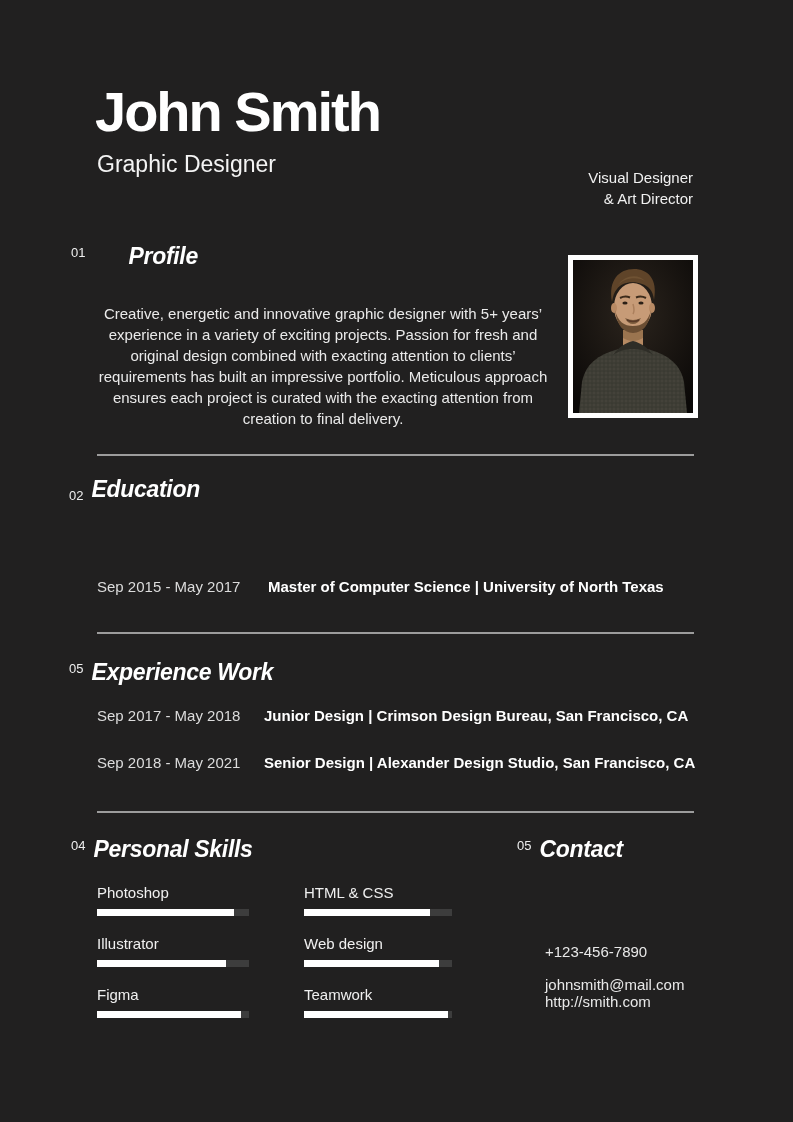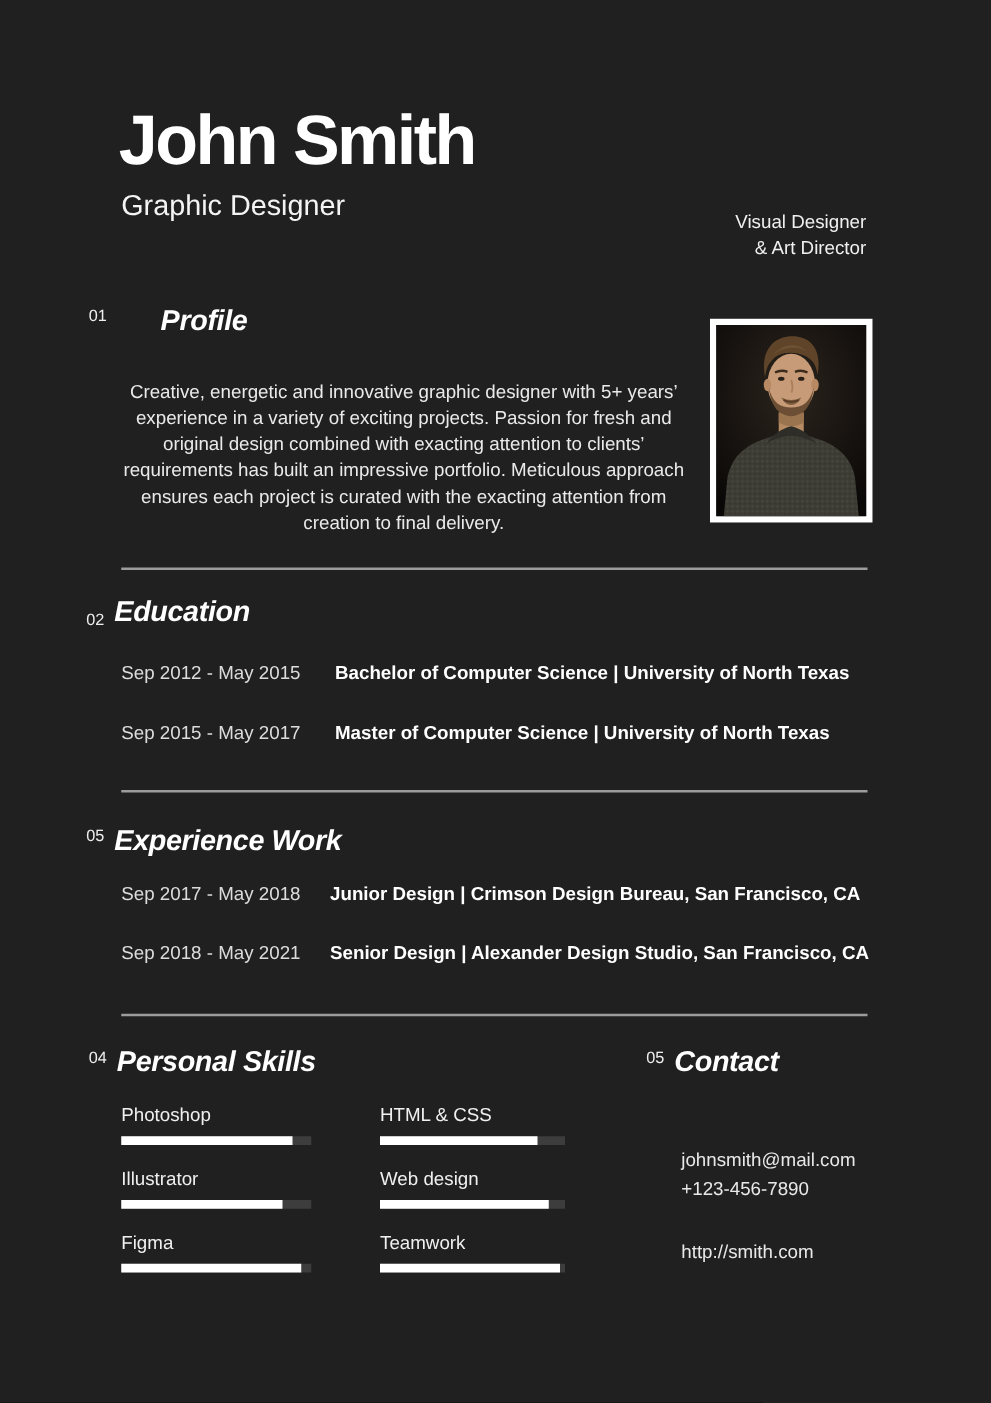--- a/index.html
+++ b/index.html
@@ -129,24 +129,20 @@
       <path d="M44 26 C50 18 64 16 72 21 C66 14 52 14 44 26 Z" fill="#6f5233"></path>
     </svg>
   </figure>
 
   <div class="divider" style="top:454px;"></div>
 
   <div class="sec-head" style="left:69px; top:477px;align-items:flex-end;">
     <span class="sec-num">02</span>
     <h2 class="sec-title">Education</h2>
   </div>
-  <div class="row edu" style="top:530px;">
-    <span class="dates">Sep 2012 - May 2015</span>
-    <span class="detail">Bachelor of Computer Science | University of North Texas</span>
-  </div>
   <div class="row edu" style="top:578px;">
     <span class="dates">Sep 2015 - May 2017</span>
     <span class="detail">Master of Computer Science | University of North Texas</span>
   </div>
 
   <div class="divider" style="top:632px;"></div>
 
   <div class="sec-head" style="left:69px; top:660px;">
     <span class="sec-num">05</span>
     <h2 class="sec-title">Experience Work</h2>
@@ -207,16 +203,16 @@
           <div class="skill-bar-fill" style="width: 97%;"></div>
         </div>
     </div>
   </div>
 
   <div class="sec-head" style="left:517px; top:837px;">
     <span class="sec-num">05</span>
     <h2 class="sec-title">Contact</h2>
   </div>
   <div class="contact-item" style="top:895px;margin-top:48px;">+123-456-7890</div>
-  <div class="contact-item" style="top:920px;text-align:center;">johnsmith@mail.com</div>
+  <div class="contact-item" style="top:976px;text-align:center;">johnsmith@mail.com</div>
   <div class="contact-item" style="top:993px;">http://smith.com</div>
 
 </div>
 
 </body></html>

